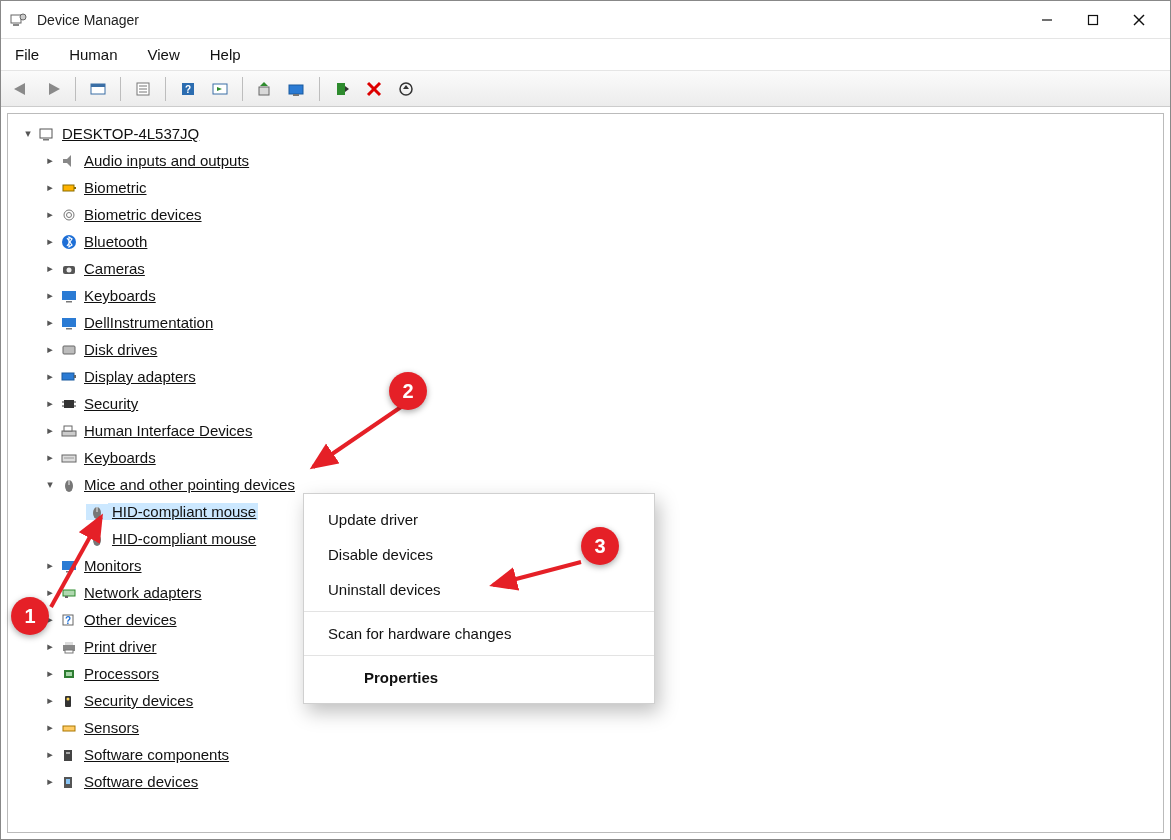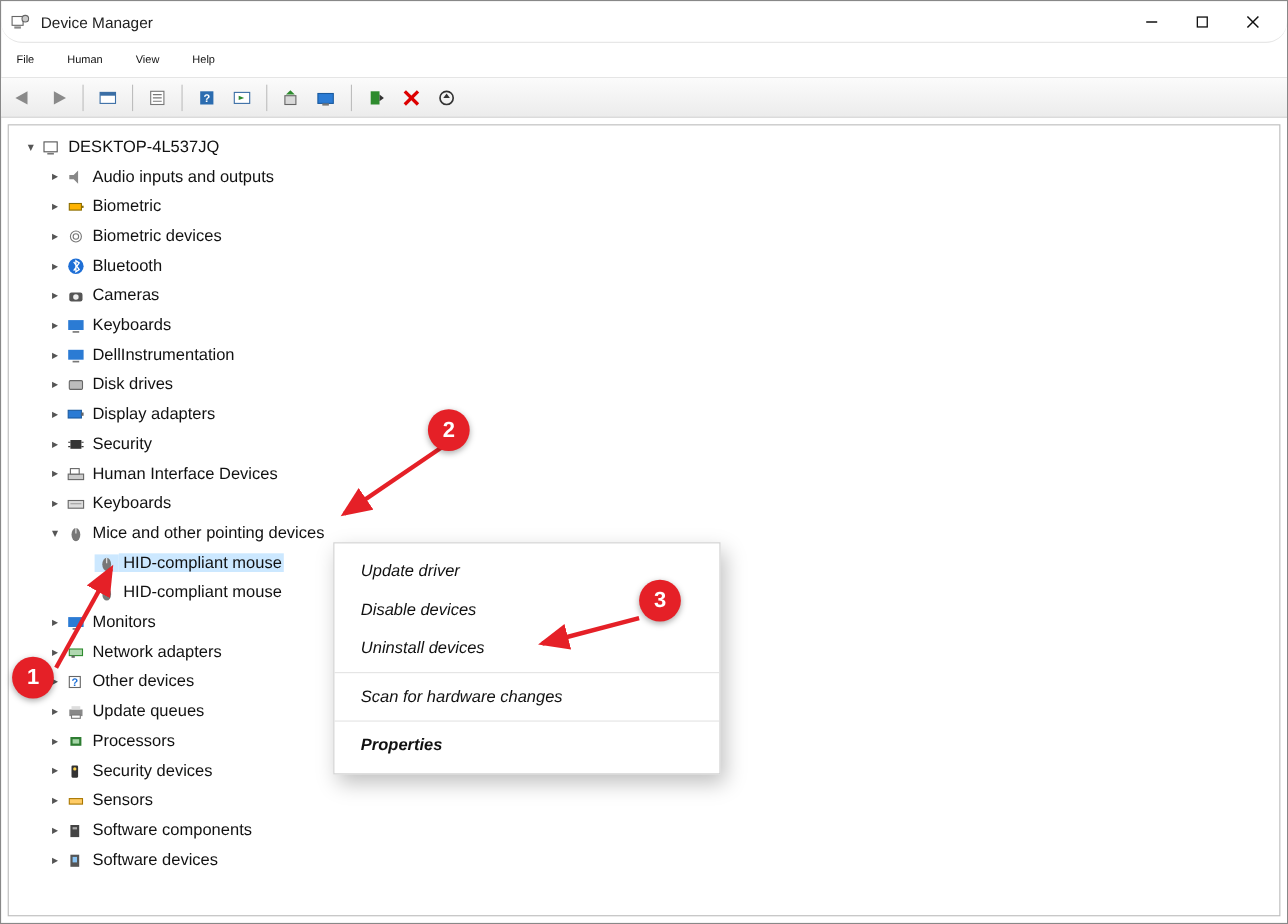--- a/index.html
+++ b/index.html
@@ -1,41 +1,41 @@
 <!DOCTYPE html>
 <html><head>
 <meta charset="utf-8">
 <style>
   * { box-sizing: border-box; margin: 0; padding: 0; font-family: "Segoe UI", Arial, sans-serif; }
   body { background: #fff; width: 1171px; height: 840px; overflow: hidden; position: relative; }
   .window { width: 1171px; height: 840px; border: 1px solid #888; background: #fff; display: flex; flex-direction: column; }
-  .titlebar { height: 38px; display: flex; align-items: center; padding: 0 8px; border-bottom: 1px solid #e5e5e5; border-radius: 19px; }
+  .titlebar { height: 38px; display: flex; align-items: center; padding: 0 8px; border-bottom: 1px solid #e5e5e5; }
   .titlebar .app-icon { width: 18px; height: 18px; margin-right: 10px; display: flex; align-items: center; justify-content: center; }
   .titlebar .title { font-size: 14px; color: #222; flex: 1; }
   .titlebar .win-controls { display: flex; gap: 0; }
   .titlebar .win-btn { width: 46px; height: 32px; display: flex; align-items: center; justify-content: center; font-size: 14px; cursor: default; }
-  .menubar { height: 32px; display: flex; align-items: center; padding: 0 10px; gap: 22px; border-bottom: 1px solid #e5e5e5; font-size: 10px; color: #111; }
+  .menubar { height: 32px; display: flex; align-items: center; padding: 0 10px; gap: 22px; border-bottom: 1px solid #e5e5e5; font-size: 15px; color: #111; }
   .menubar .menu-item { padding: 4px 4px; }
   .toolbar { height: 36px; display: flex; align-items: center; padding: 0 6px; gap: 4px; border-bottom: 1px solid #ccc; background: linear-gradient(#fbfbfb,#ececec); }
   .toolbar .tb-btn { width: 28px; height: 26px; display: flex; align-items: center; justify-content: center; border: 1px solid transparent; }
   .toolbar .sep { width: 1px; height: 24px; background: #bdbdbd; margin: 0 4px; }
   .content-wrap { flex: 1; padding: 6px; position: relative; }
   .content { width: 100%; height: 100%; border: 1px solid #bbb; background: #fff; overflow-y: scroll; position: relative; padding: 6px 0; }
   .tree { font-size: 15px; color: #111; }
   .row { display: flex; align-items: center; height: 27px; padding-left: 12px; white-space: nowrap; }
   .row .chev { width: 16px; display: flex; justify-content: center; color: #555; font-size: 11px; }
   .row .icon { width: 22px; display: flex; justify-content: center; }
-  .row .label { padding-left: 4px; }
+  .row .label { padding-left: 4px; text-decoration: underline; }
   .indent1 { padding-left: 34px; }
   .indent2 { padding-left: 62px; }
   .row.selected .label, .row.selected .icon { background: #cce8ff; }
   .row.selected .label { padding-right: 2px; }
   .context-menu { position: absolute; left: 302px; top: 386px; width: 352px; background: #fff; border: 1px solid #d0d0d0; box-shadow: 4px 8px 18px rgba(0,0,0,0.25); z-index: 50; padding: 8px 0; }
-  .context-menu .cm-item { padding: 9px 24px; font-size: 15px; color: #111; font-style: italic; }
-  .context-menu .cm-item.bold { font-weight: 700; }
+  .context-menu .cm-item { padding: 9px 24px; font-size: 15px; color: #111; }
+  .context-menu .cm-item.bold { font-weight: 700; margin-left: 36px; }
   .context-menu .cm-sep { height: 1px; background: #e3e3e3; margin: 4px 0; }
   .annot-circle { position: absolute; width: 38px; height: 38px; border-radius: 50%; background: #e52027; color: #fff; font-weight: 700; font-size: 20px; display: flex; align-items: center; justify-content: center; box-shadow: 0 2px 6px rgba(0,0,0,0.35); z-index: 60; }
   .annot-arrow { position: absolute; z-index: 55; }
   svg { display: block; }
 </style>
 </head>
 <body>
 
 <div class="window">
 
@@ -349,21 +349,21 @@
           </div>
         <div class="row indent1">
             <span class="chev">▸</span>
             <span class="icon">
               <svg width="18" height="16">
                 <rect x="3" y="6" width="12" height="6" fill="#888"></rect>
                 <rect x="5" y="3" width="8" height="3" fill="#ddd"></rect>
                 <rect x="5" y="11" width="8" height="3" fill="#fff" stroke="#777"></rect>
               </svg>
             </span>
-            <span class="label">Update queues</span>
+            <span class="label">Print driver</span>
           </div>
         <div class="row indent1">
             <span class="chev">▸</span>
             <span class="icon">
               <svg width="18" height="16">
                 <rect x="4" y="4" width="10" height="8" fill="#2e7d32"></rect>
                 <rect x="6" y="6" width="6" height="4" fill="#a5d6a7"></rect>
               </svg>
             </span>
             <span class="label">Processors</span>

